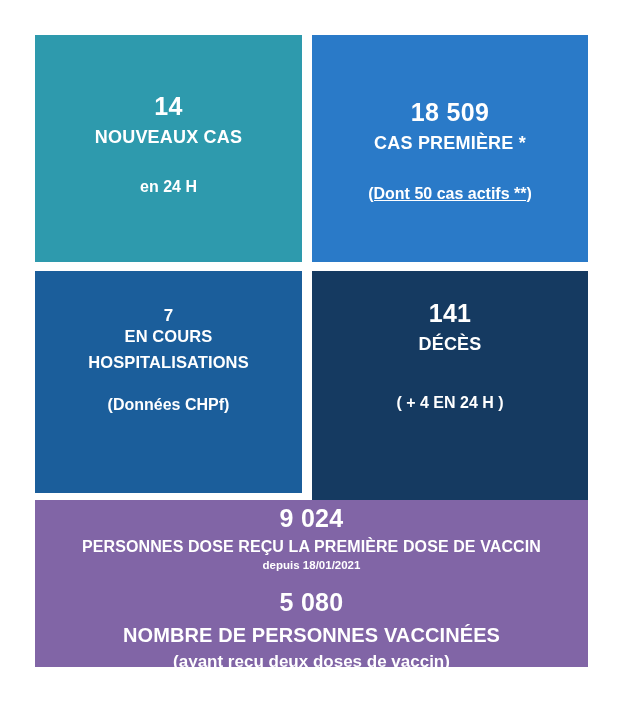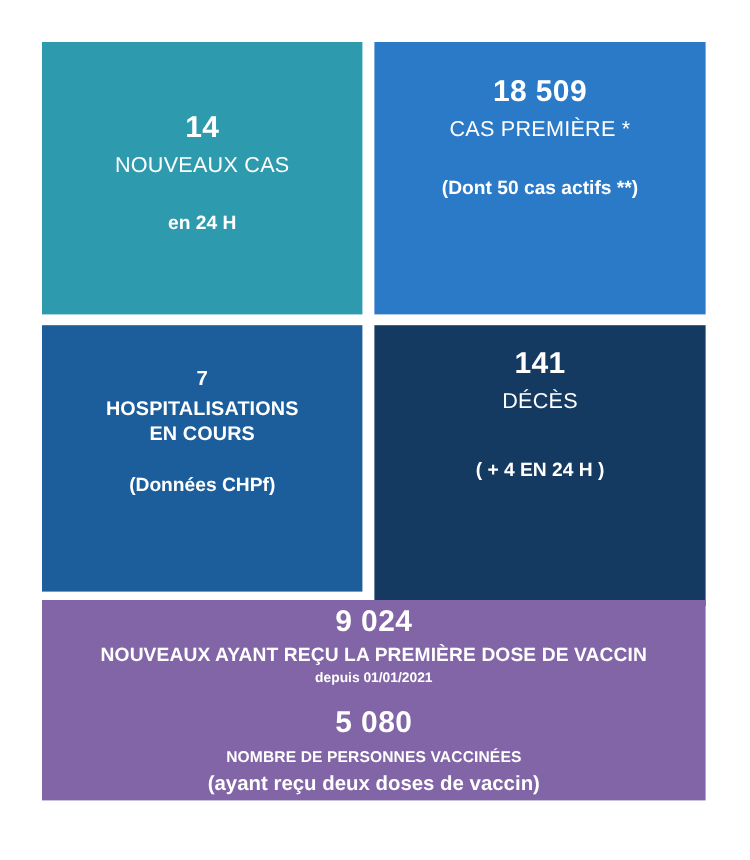--- a/index.html
+++ b/index.html
@@ -47,41 +47,41 @@
     text-align: right;
   }
 
   
   #panel-cumulative-cases {
     left: 312px;
     top: 35px;
     width: 276px;
     height: 227px;
     background: #2a7ac8;
-    padding-top: 27px;
+    padding-top: 63px;
   }
 
   
   #panel-hospitalisations {
     left: 35px;
     top: 271px;
     width: 267px;
     height: 222px;
     background: #1b5e9b;
     padding-top: 35px;
   }
 
   
   #panel-deaths {
     left: 312px;
     top: 271px;
     width: 276px;
     height: 234px;
     background: #153a61;
-    padding-top: 18px;
+    padding-top: 28px;
   }
 
   
   #panel-vaccination {
     left: 35px;
     top: 500px;
     width: 553px;
     height: 167px;
     background: #8165a6;
     padding-top: 4px;
@@ -95,21 +95,21 @@
   }
 
   .mid-number {
     font-size: 17px;
     font-weight: bold;
     line-height: 1.2;
   }
 
   .label-main {
     font-size: 18px;
-    font-weight: normal;
+    font-weight: bold;
     line-height: 1.25;
     letter-spacing: 0.2px;
     margin-top: 4px;
   }
 
   .label-main-sm {
     font-size: 16.5px;
     font-weight: bold;
     line-height: 1.26;
     letter-spacing: 0.1px;
@@ -117,21 +117,21 @@
   }
 
   .sub-note {
     font-size: 16px;
     font-weight: bold;
     line-height: 1.3;
   }
 
   
   #new-cases-note      { margin-top: 29px; }
-  #cumulative-note     { margin-top: 30px; }
+  #cumulative-note     { margin-top: 30px; text-decoration: underline; }
   #hosp-note-1         { margin-top: 23px; }
   #hosp-note-2         { margin-top: 22px; }
   #deaths-note         { margin-top: 38px; }
 
   #vaccination-label-1 {
     font-size: 16px;
     font-weight: bold;
     line-height: 1.25;
     letter-spacing: 0.1px;
     margin-top: 3px;
@@ -139,21 +139,21 @@
   #vaccination-since {
     font-size: 11.5px;
     font-weight: bold;
     line-height: 1.3;
     margin-top: 1px;
   }
   #vaccination-number-2 {
     margin-top: 16px;
   }
   #vaccination-label-2 {
-    font-size: 13px;
+    font-size: 20px;
     font-weight: bold;
     line-height: 1.25;
     letter-spacing: 0.1px;
     margin-top: 5px;
   }
   #vaccination-note-2 {
     font-size: 17px;
     font-weight: bold;
     line-height: 1.3;
     margin-top: 3px;
@@ -171,33 +171,33 @@
   </div>
 
   <div class="panel" id="panel-cumulative-cases">
     <div class="big-number">18 509</div>
     <div class="label-main">CAS PREMIÈRE *</div>
     <div class="sub-note" id="cumulative-note">(Dont 50 cas actifs **)</div>
   </div>
 
   <div class="panel" id="panel-hospitalisations">
     <div class="mid-number">7</div>
+    <div class="label-main-sm" style="margin-top:0">EN COURS</div>
     <div class="label-main-sm">HOSPITALISATIONS</div>
-    <div class="label-main-sm" style="margin-top:0">EN COURS</div>
     <div class="sub-note" id="hosp-note-2">(Données CHPf)</div>
   </div>
 
   <div class="panel" id="panel-deaths">
     <div class="big-number">141</div>
     <div class="label-main">DÉCÈS</div>
     <div class="sub-note" id="deaths-note">( + 4 EN 24 H )</div>
   </div>
 
   <div class="panel" id="panel-vaccination">
     <div class="big-number">9 024</div>
-    <div id="vaccination-label-1">NOUVEAUX AYANT REÇU LA PREMIÈRE DOSE DE VACCIN</div>
-    <div id="vaccination-since">depuis 01/01/2021</div>
+    <div id="vaccination-label-1">PERSONNES DOSE REÇU LA PREMIÈRE DOSE DE VACCIN</div>
+    <div id="vaccination-since">depuis 18/01/2021</div>
     <div class="big-number" id="vaccination-number-2">5 080</div>
     <div id="vaccination-label-2">NOMBRE DE PERSONNES VACCINÉES</div>
     <div id="vaccination-note-2">(ayant reçu deux doses de vaccin)</div>
   </div>
 
 </div>
 
 </body></html>

